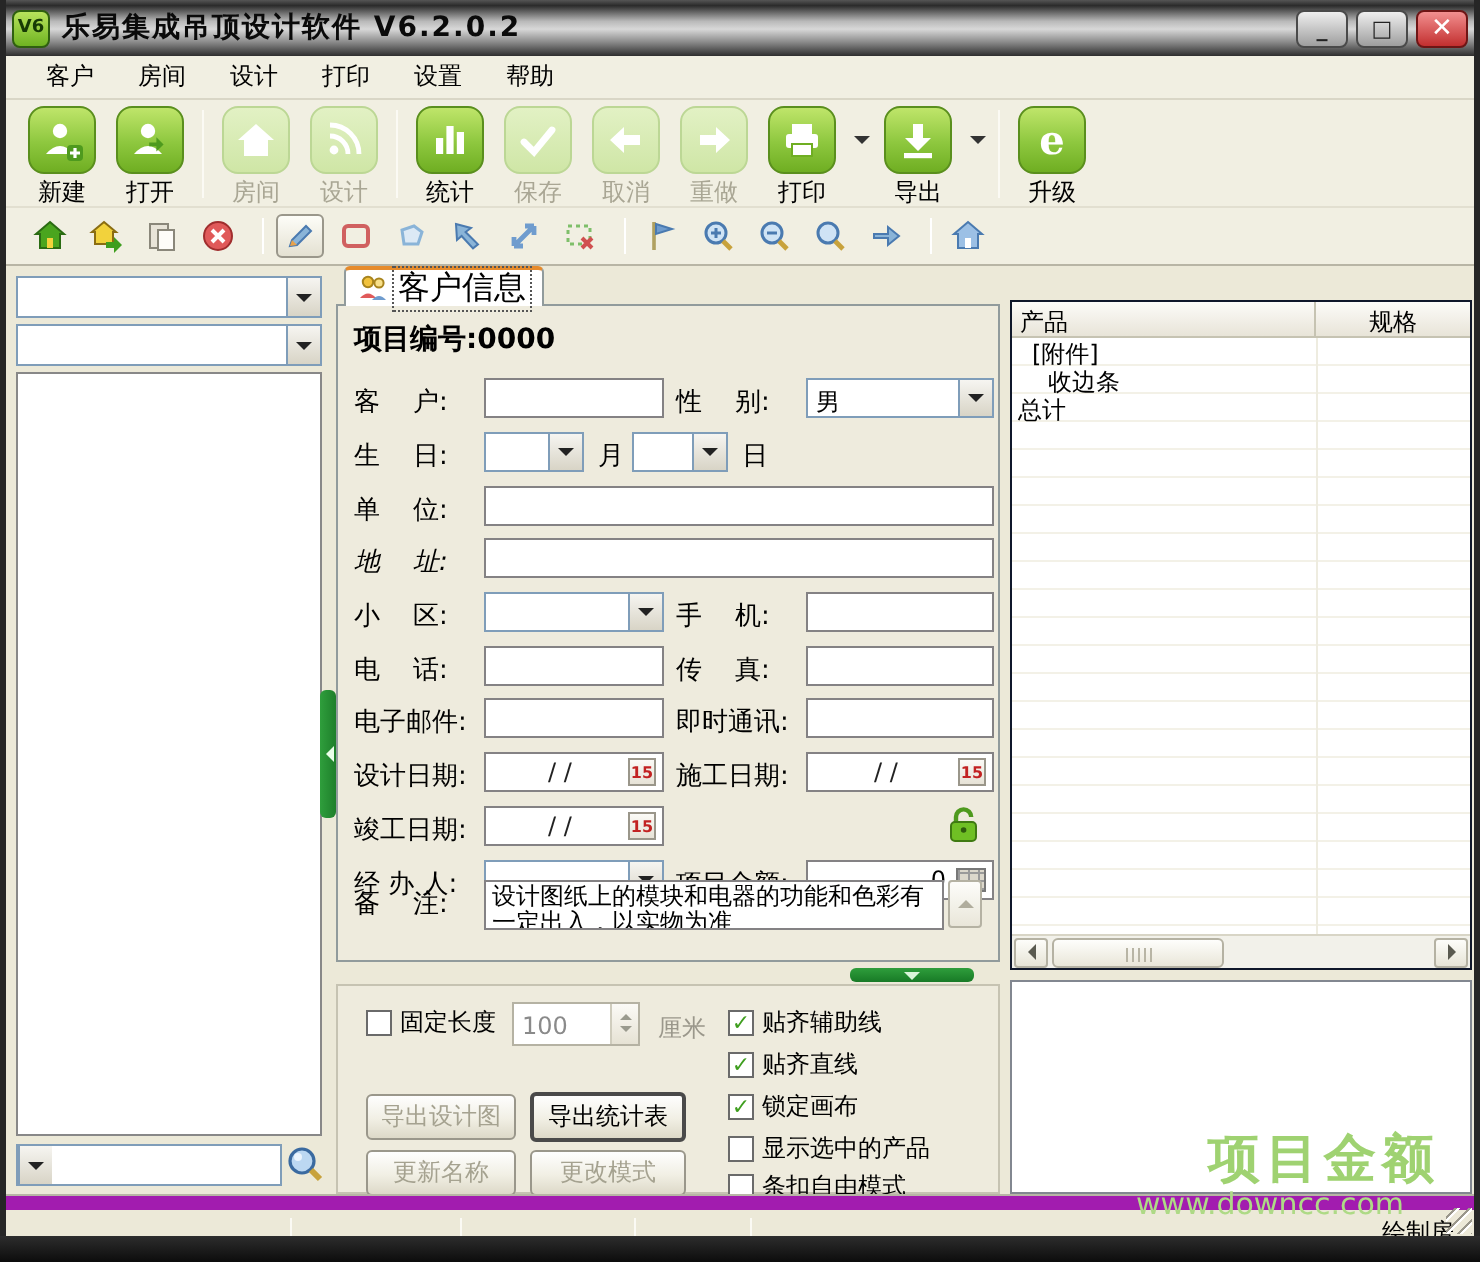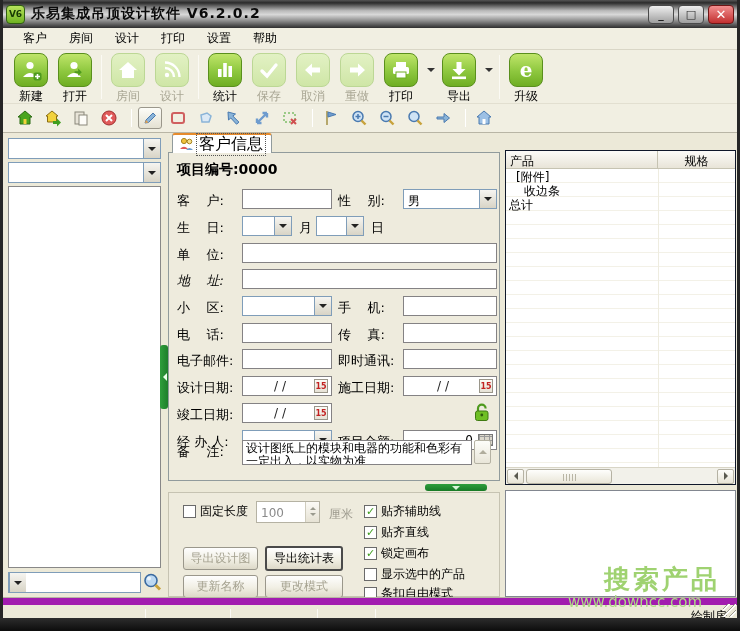--- a/index.html
+++ b/index.html
@@ -610,21 +610,21 @@
         </div>
       <div class="hs-thumb"></div>
       <div class="hs-spacer"></div>
       <div class="hs-btn right">
           <i></i>
         </div>
     </div>
   </div>
 
   <div class="canvas-panel"></div>
-  <div class="watermark1">搜索产品</div>
+  <div class="watermark1">项目金额</div>
   <div class="watermark2">www.downcc.com</div>
 
   <div class="statusbar">
     <div class="sb-sep" style="left:142px;"></div>
     <div class="sb-sep" style="left:227px;"></div>
     <div class="sb-sep" style="left:314px;"></div>
     <div class="sb-sep" style="left:372px;"></div>
     <div class="sb-text">绘制房</div>
     <div class="grip"></div>
   </div>

